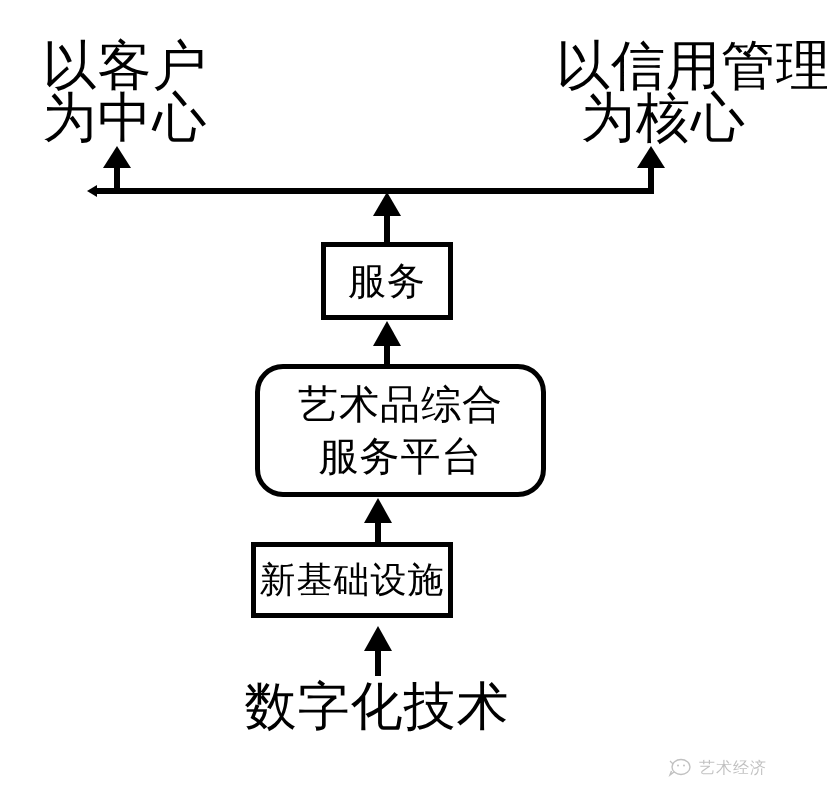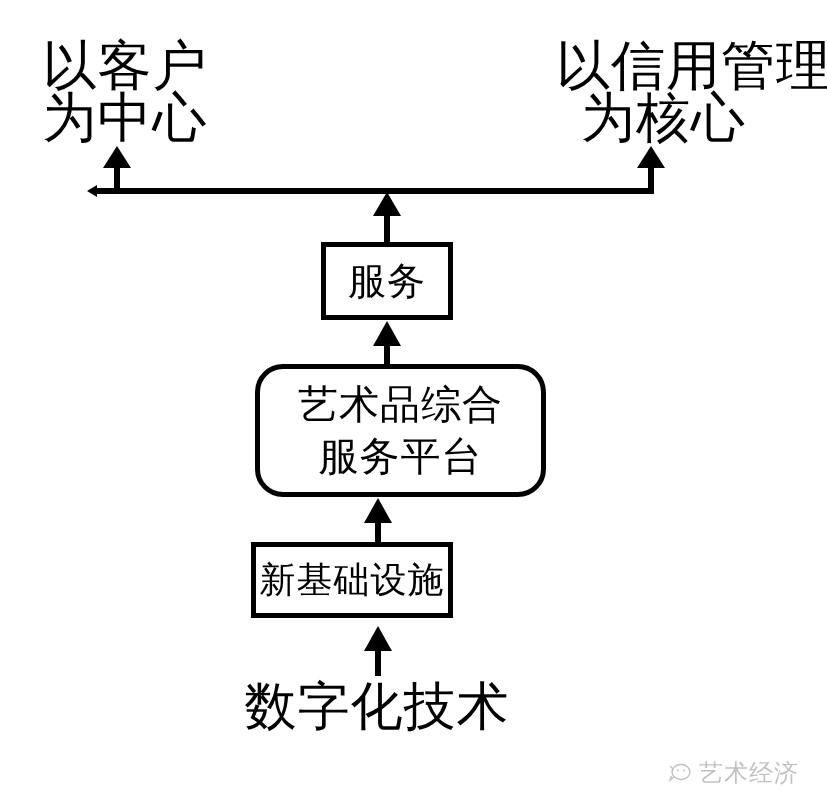--- a/index.html
+++ b/index.html
@@ -91,21 +91,21 @@
   
   #watermark {
     position: absolute;
     left: 666px; top: 757px;
     display: flex;
     align-items: center;
     gap: 7px;
     opacity: 0.30;
   }
   #watermark .wm-text {
-    font-size: 24px;
+    font-size: 16px;
     color: #333333;
     white-space: pre;
     letter-spacing: 1px;
   }
   #watermark .wm-icon { display: block; }
 </style>
 </head>
 <body>
 
 <div id="canvas">

